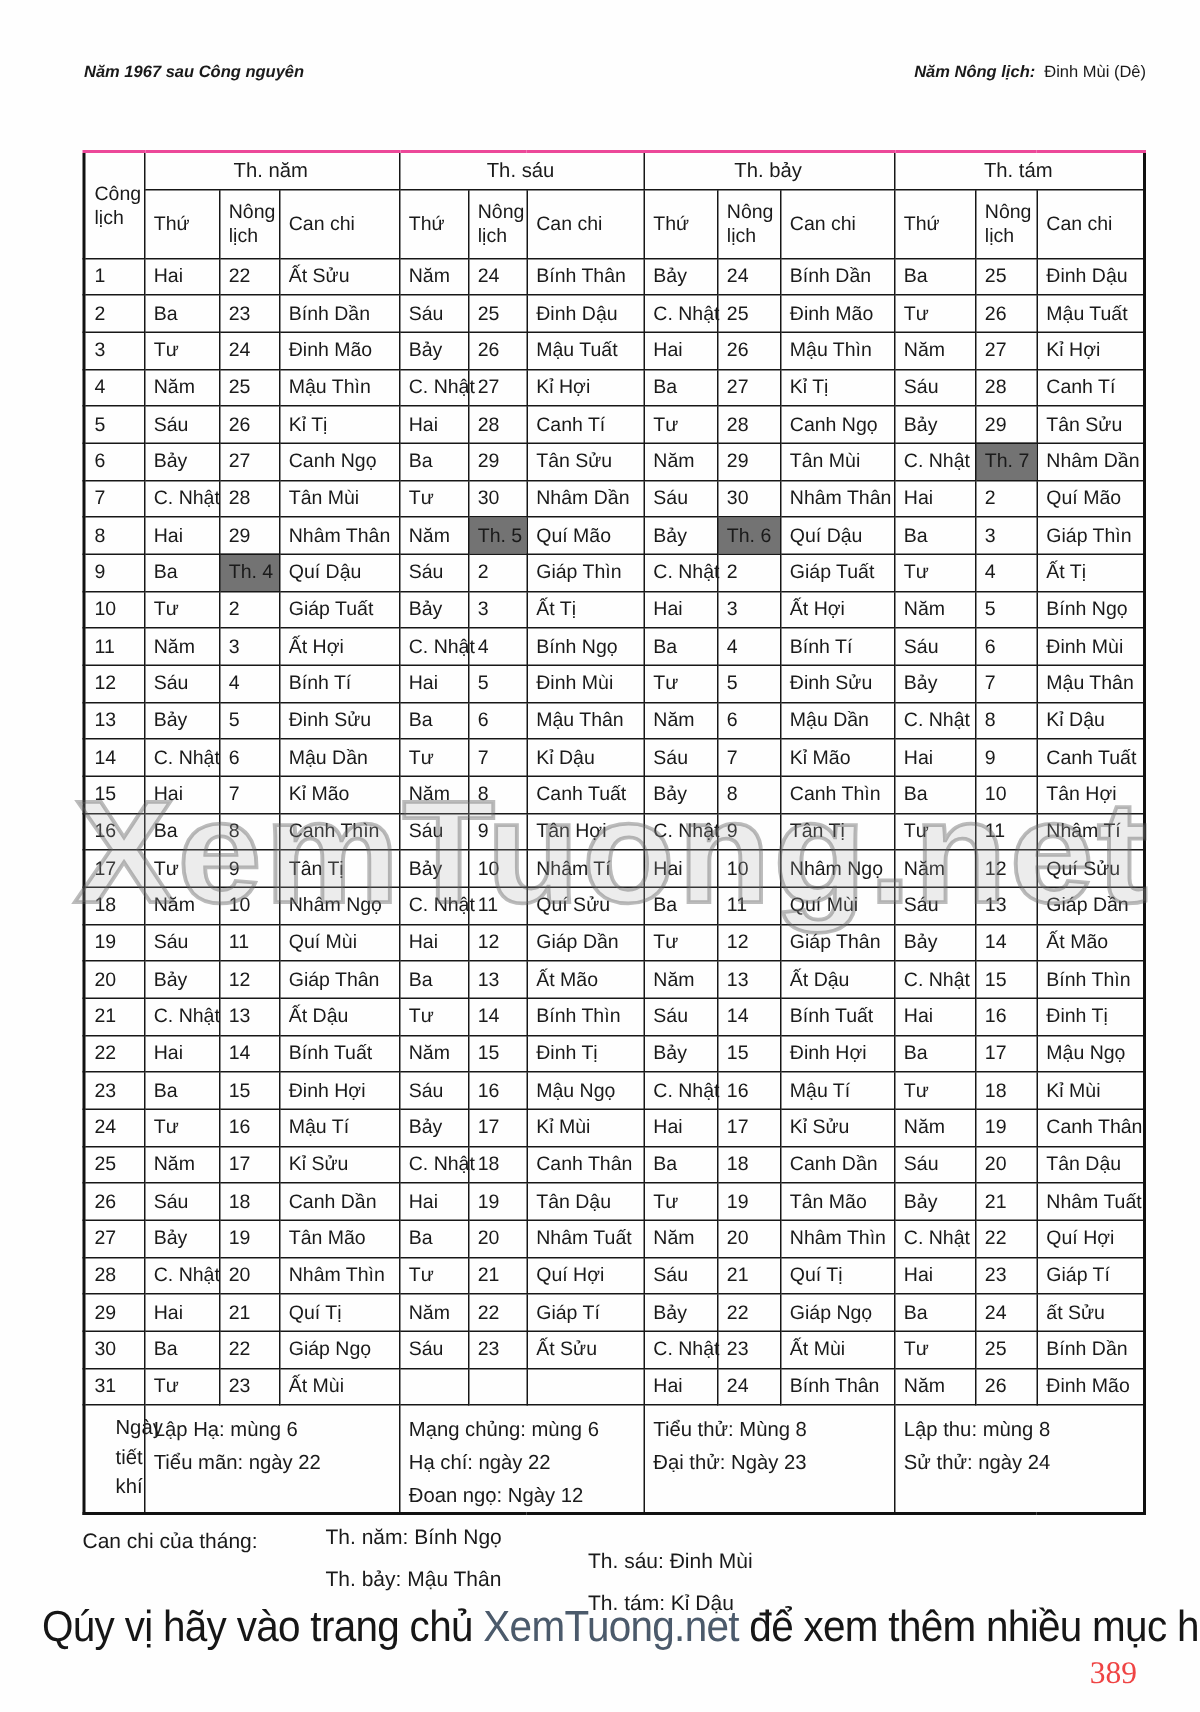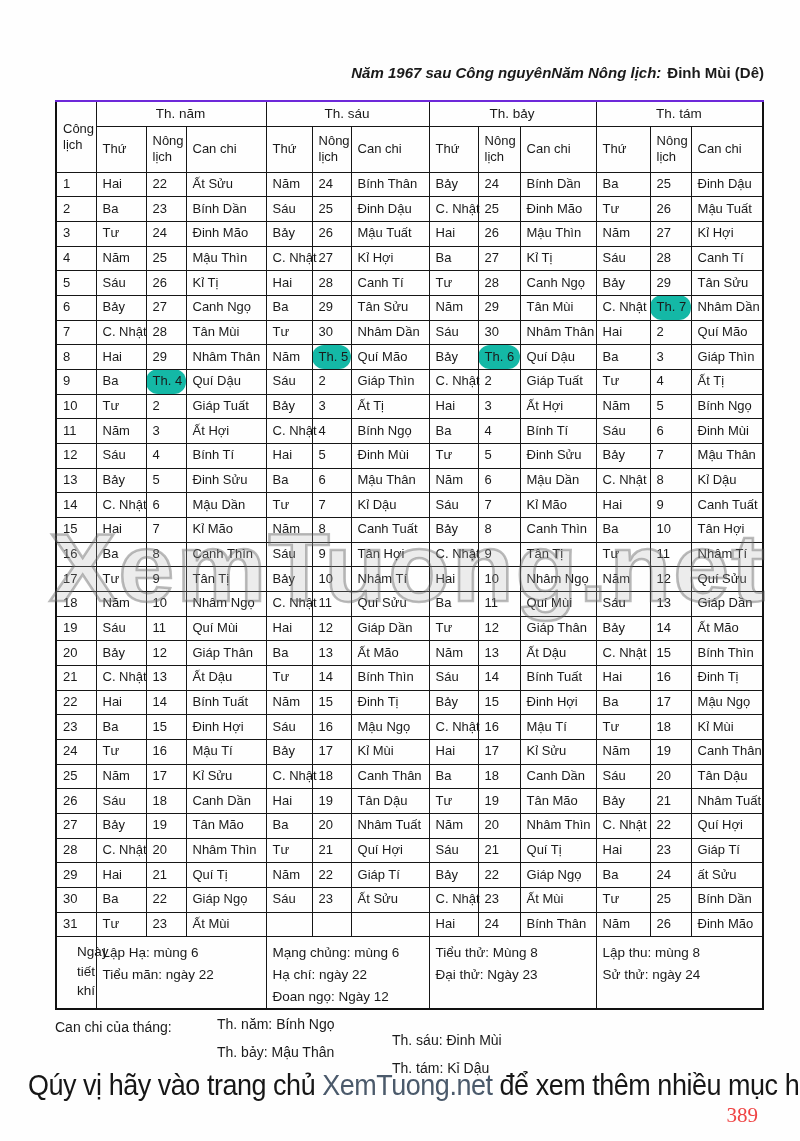--- a/index.html
+++ b/index.html
@@ -2,45 +2,45 @@
 <html><head>
 <meta charset="utf-8">
 <style>
   html,body{margin:0;padding:0;}
   body{
     width:800px;height:1141px;position:relative;overflow:hidden;
     background:#fefefe;color:#1a1a1a;
     font-family:"Liberation Sans", sans-serif;
   }
   
-  .page-header{position:absolute;top:64px;left:56px;right:36px;display:flex;
-    justify-content:flex-end;font-size:15px;}
+  .page-header{position:absolute;top:42px;left:56px;right:36px;display:flex;
+    justify-content:space-between;font-size:11px;}
   .hdr-left{font-weight:bold;font-style:italic;}
   .hdr-right{white-space:nowrap;}
   .hdr-right .lbl{font-weight:bold;font-style:italic;}
-  .hdr-right .val{font-weight:bold;margin-left:6px;}
+  .hdr-right .val{font-weight:normal;margin-left:6px;}
 
   
   table.cal{position:absolute;left:55px;top:100px;width:707px;
     border-collapse:collapse;table-layout:fixed;
     border:2px solid #111;}
   table.cal th, table.cal td{
     border:1px solid #161616;
     font-size:13px;font-weight:normal;text-align:left;
     padding:1px 1px 1px 6px;white-space:nowrap;overflow:visible;
     vertical-align:middle;line-height:1.15;
   }
   table.cal thead tr.grp-row{height:25px;}
-  table.cal thead tr.grp-row th{border-top:2px solid #6d28d9;}
+  table.cal thead tr.grp-row th{border-top:2px solid #ec4899;}
   table.cal th.group{text-align:center;font-size:13.5px;padding-left:0;}
   table.cal th.corner{vertical-align:middle;}
   table.cal thead tr.sub-row{height:46px;}
   table.cal th.corner, table.cal th.sub{white-space:normal;line-height:1.25;}
   table.cal tbody tr{height:24.68px;}
-  table.cal td.shaded{background:#14b8a6;border-radius:12px;}
+  table.cal td.shaded{background:#737373;}
   table.cal tfoot td{vertical-align:top;padding-top:5px;white-space:normal;}
   table.cal tfoot tr{height:69px;}
   table.cal tfoot .tk-line{font-size:13.5px;line-height:1.6;}
   table.cal tfoot td.tk-label{font-size:13.5px;line-height:1.45;padding-left:20px;}
 
   
   .watermark{
     position:absolute;left:50px;top:516px;width:716px;height:110px;
     font-size:97px;line-height:104px;font-weight:bold;text-align:center;
     letter-spacing:2px;white-space:nowrap;

